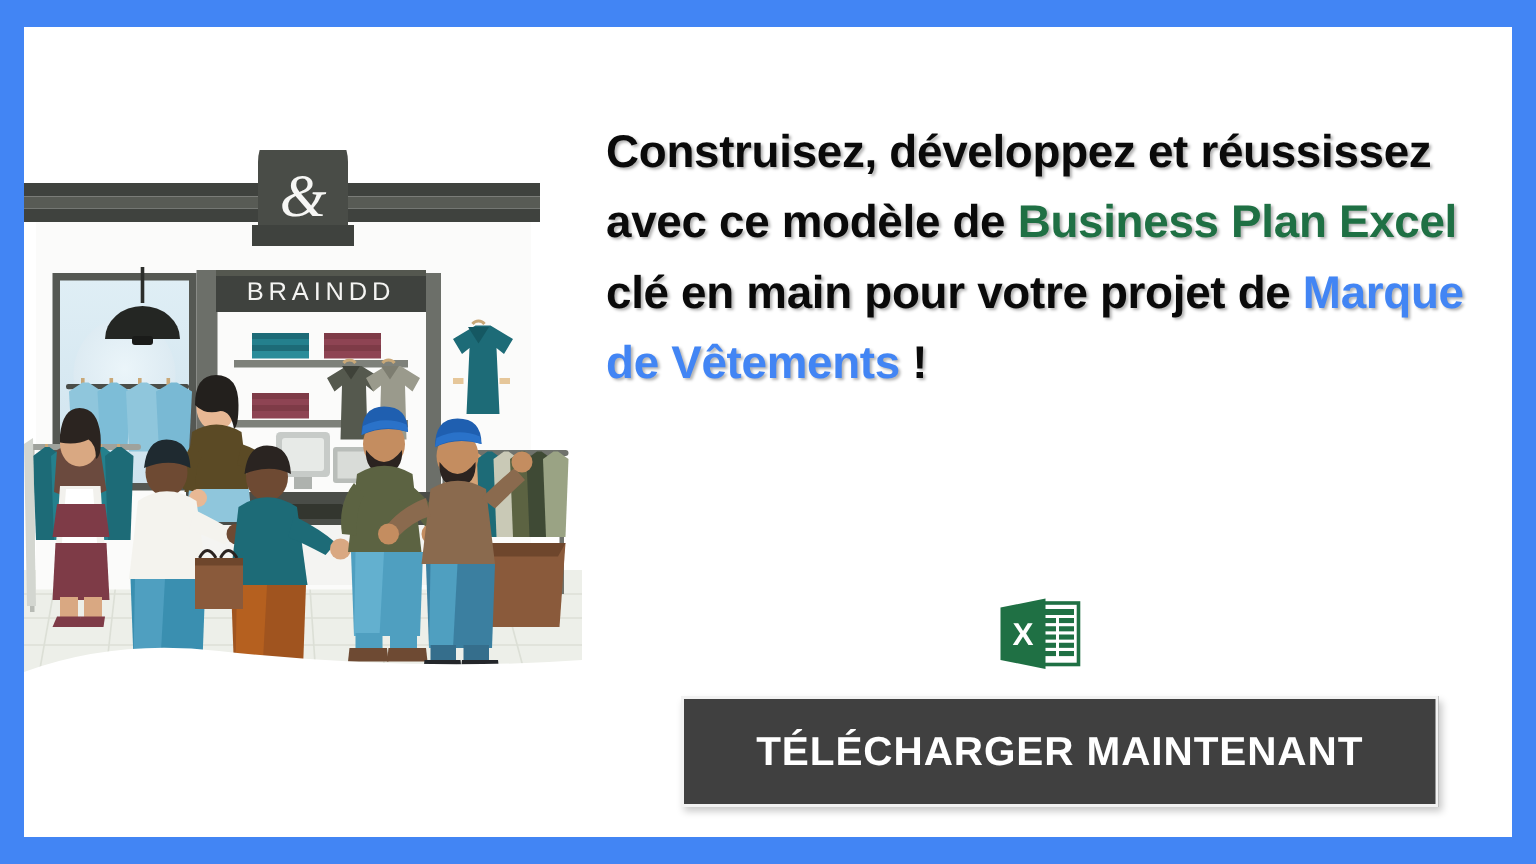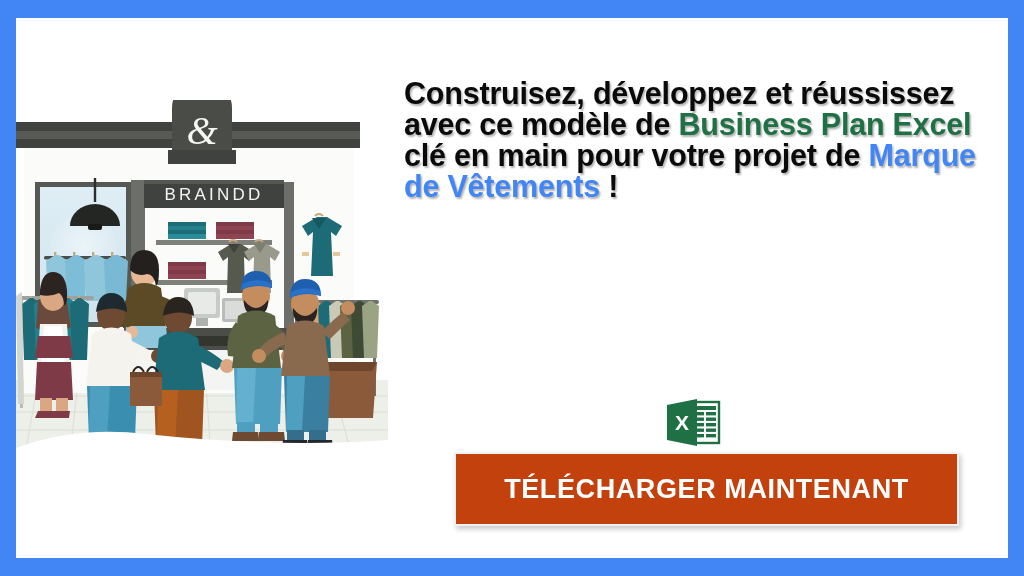--- a/index.html
+++ b/index.html
@@ -47,21 +47,21 @@
     position: absolute;
     left: 386px;
     top: 60px;
     width: 590px;
     height: 470px;
   }
 
   #headline {
     font-size: 30.5px;
     font-weight: bold;
-    line-height: 31px;
+    line-height: 47px;
     color: #0a0a0a;
     letter-spacing: -0.2px;
     text-shadow: 1.5px 1.5px 2px rgba(0,0,0,0.30);
     margin: 0;
     padding: 0 0 0 2px;
   }
   .txt-green { color: #1f7044; }
   .txt-blue  { color: #4285f4; }
 
   
@@ -70,24 +70,24 @@
     left: 263px;
     top: 320px;
     width: 56px;
     height: 50px;
   }
 
   
   #cta-button {
     position: absolute;
     left: 52px;
-    top: 374px;
+    top: 386px;
     width: 505px;
     height: 74px;
-    background: #c2410c;
+    background: #404040;
     border: 2px solid #f2f2f2;
     box-sizing: border-box;
     box-shadow: 2px 3px 5px rgba(0,0,0,0.22);
     display: flex;
     align-items: center;
     justify-content: center;
     cursor: pointer;
   }
   #cta-label {
     color: #ffffff;

